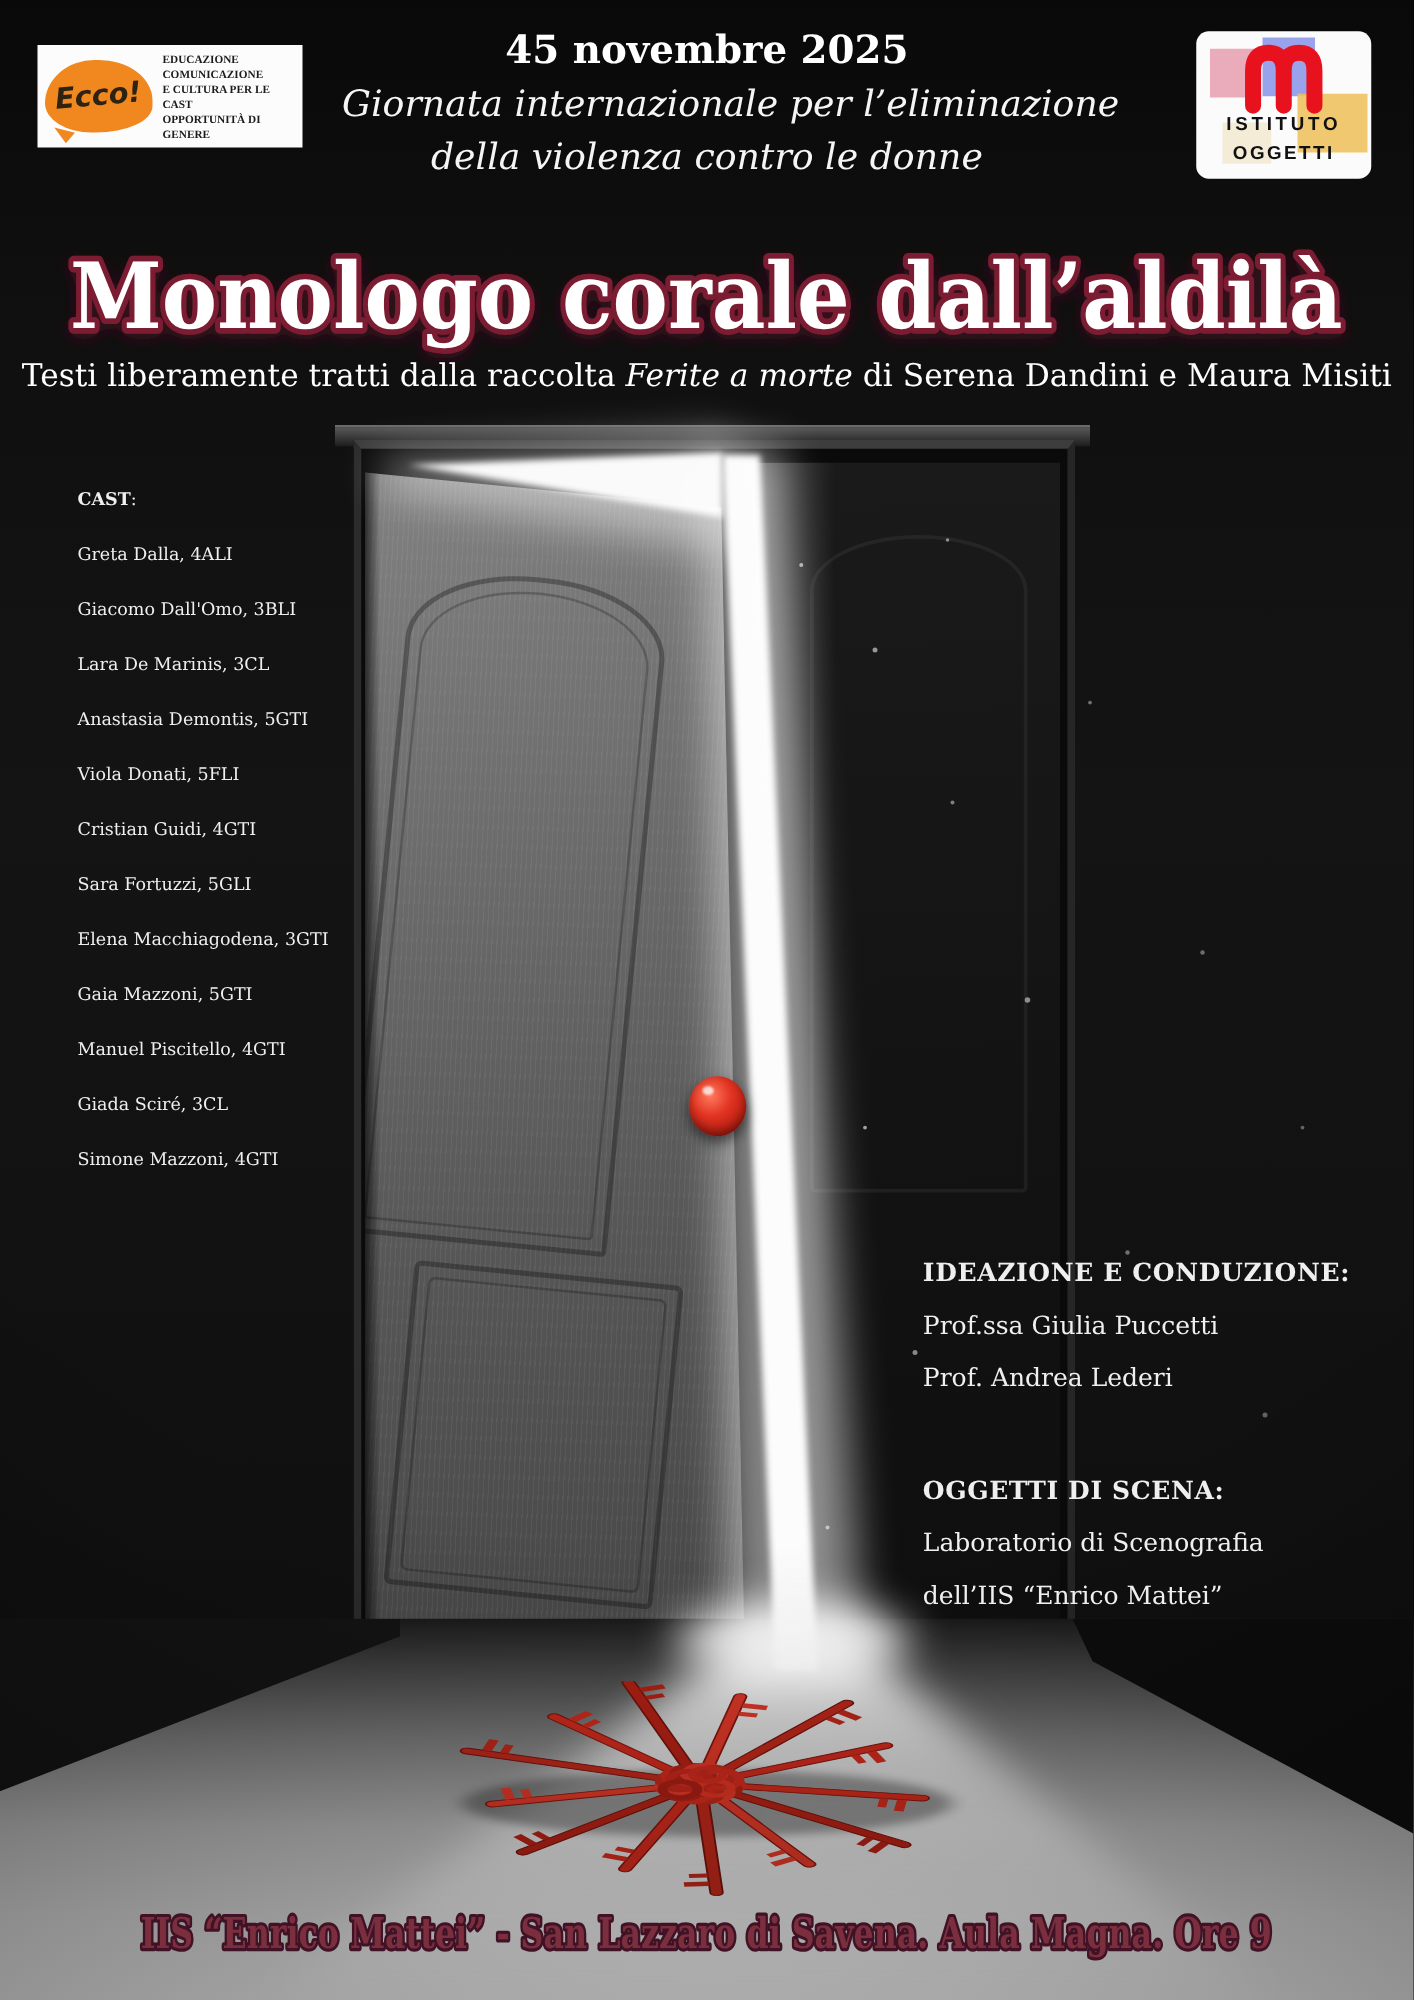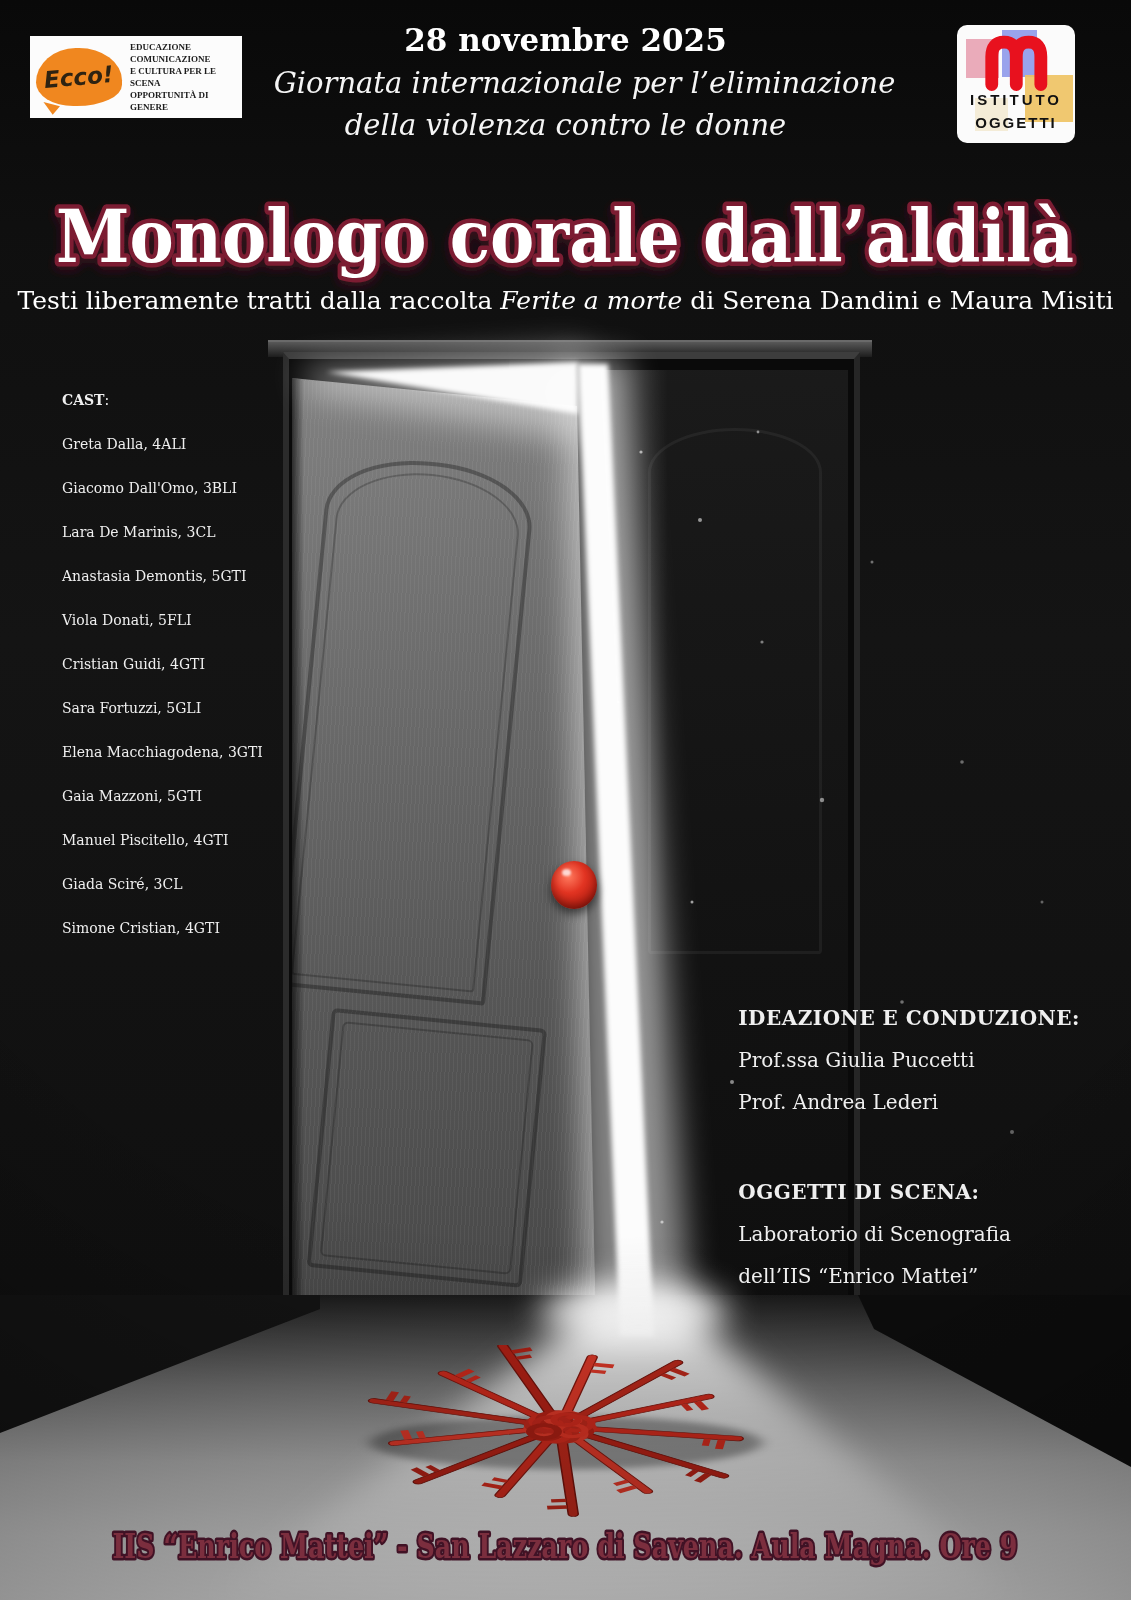--- a/index.html
+++ b/index.html
@@ -10,21 +10,21 @@
   }
   
   .date{position:absolute;top:22px;left:0;right:0;text-align:center;font-size:31px;font-weight:bold;color:#fff;}
   .hline{position:absolute;left:0;right:0;text-align:center;font-size:29px;font-style:italic;color:#f5f5f5;}
   .hline.l2{top:66px;padding-left:38px;} .hline.l3{top:108px;}
   .ecco{position:absolute;left:30px;top:36px;width:212px;height:82px;background:#fcfcfc;display:flex;align-items:center;padding:5px 6px;box-sizing:border-box;}
   .ecco-bubble{position:relative;width:86px;height:58px;background:#f0871f;border-radius:48% 52% 55% 45% / 62% 58% 38% 42%;display:flex;align-items:center;justify-content:center;flex:none;}
   .ecco-bubble::after{content:"";position:absolute;left:6px;bottom:-8px;width:0;height:0;border-style:solid;border-width:10px 5px 0 12px;border-color:#f0871f transparent transparent transparent;transform:rotate(14deg);}
   .ecco-bubble span{font-family:"DejaVu Sans","Liberation Sans",sans-serif;font-weight:bold;font-style:italic;font-size:23px;color:#2e2312;transform:rotate(-5deg);}
   .ecco-text{margin-left:8px;font-family:Liberation Serif, serif;font-weight:bold;font-size:9px;line-height:1.35;color:#1c1c1c;}
-  .mattei{position:absolute;left:957px;top:25px;width:118px;height:118px;background:#fbfbfb;border-radius:10px;overflow:hidden;}
+  .mattei{position:absolute;left:957px;top:25px;width:140px;height:118px;background:#fbfbfb;border-radius:10px;overflow:hidden;}
   .mp{position:absolute;opacity:.9;}
   .mp.pink{left:8%;top:12%;width:28%;height:33%;background:#e8a2b2;}
   .mp.blue{left:38%;top:4%;width:30%;height:40%;background:#8e99ea;}
   .mp.yellow{left:58%;top:42%;width:40%;height:40%;background:#eec261;}
   .mp.paleyellow{left:15%;top:62%;width:28%;height:28%;background:#f0e3c0;opacity:.6;}
   .mattei-m{position:absolute;left:15%;top:5%;width:70%;height:52%;}
   .mlab{position:absolute;left:0;width:100%;text-align:center;font-family:"Liberation Sans",sans-serif;font-weight:bold;color:#111;}
   .mlab.l1{top:66px;font-size:15px;letter-spacing:3px;}
   .mlab.l2{top:89px;font-size:15px;letter-spacing:2px;}
   
@@ -231,38 +231,38 @@
 
     <div class="vignette"></div>
   </div>
 
   <div class="ecco">
     <div class="ecco-bubble">
       <span>Ecco!</span>
     </div>
     <div class="ecco-text">
       <div>EDUCAZIONE COMUNICAZIONE</div>
-      <div>E CULTURA PER LE SCENA</div>
+      <div>E CULTURA PER LE CAST</div>
       <div>OPPORTUNITÀ DI GENERE</div>
     </div>
   </div>
 
   <div class="mattei">
     <div class="mp pink"></div>
     <div class="mp blue"></div>
     <div class="mp yellow"></div>
     <div class="mp paleyellow"></div>
     <svg class="mattei-m" viewBox="0 0 136 110">
       <path d="M24,96 V46 Q24,20 46,20 Q68,20 68,46 V96 M68,46 Q68,20 90,20 Q112,20 112,46 V96" fill="none" stroke="#e8111e" stroke-width="23" stroke-linecap="round"></path>
     </svg>
     <div class="mlab l1">ISTITUTO</div>
     <div class="mlab l2">OGGETTI</div>
   </div>
 
-  <div class="date">28 novembre 2025</div>
+  <div class="date">45 novembre 2025</div>
   <div class="hline l2">Giornata internazionale per l’eliminazione</div>
   <div class="hline l3">della violenza contro le donne</div>
 
   <svg class="title-svg" width="1131" height="120" viewBox="0 0 1131 120">
     <defs>
         <filter id="tsh" x="-20%" y="-40%" width="140%" height="200%">
           <feDropShadow dx="0" dy="4" stdDeviation="5" flood-color="#40091a" flood-opacity="0.85"></feDropShadow>
         </filter>
       </defs>
     <text x="565" y="86" text-anchor="middle" font-family="DejaVu Serif, Liberation Serif, serif" font-size="73" font-weight="bold" fill="#ffffff" stroke="#7b1f32" stroke-width="9" stroke-linejoin="round" paint-order="stroke fill" textLength="1018" lengthAdjust="spacingAndGlyphs" filter="url(#tsh)">Monologo corale dall’aldilà</text>
@@ -276,21 +276,21 @@
     <div class="cast-line">Giacomo Dall'Omo, 3BLI</div>
     <div class="cast-line">Lara De Marinis, 3CL</div>
     <div class="cast-line">Anastasia Demontis, 5GTI</div>
     <div class="cast-line">Viola Donati, 5FLI</div>
     <div class="cast-line">Cristian Guidi, 4GTI</div>
     <div class="cast-line">Sara Fortuzzi, 5GLI</div>
     <div class="cast-line">Elena Macchiagodena, 3GTI</div>
     <div class="cast-line">Gaia Mazzoni, 5GTI</div>
     <div class="cast-line">Manuel Piscitello, 4GTI</div>
     <div class="cast-line">Giada Sciré, 3CL</div>
-    <div class="cast-line">Simone Cristian, 4GTI</div>
+    <div class="cast-line">Simone Mazzoni, 4GTI</div>
   </div>
 
   <div class="credits">
     <div class="credit-h">IDEAZIONE E CONDUZIONE:</div>
     <div class="credit-line">Prof.ssa Giulia Puccetti</div>
     <div class="credit-line">Prof. Andrea Lederi</div>
     <div class="credit-gap"></div>
     <div class="credit-h">OGGETTI DI SCENA:</div>
     <div class="credit-line">Laboratorio di Scenografia</div>
     <div class="credit-line">dell’IIS “Enrico Mattei”</div>

